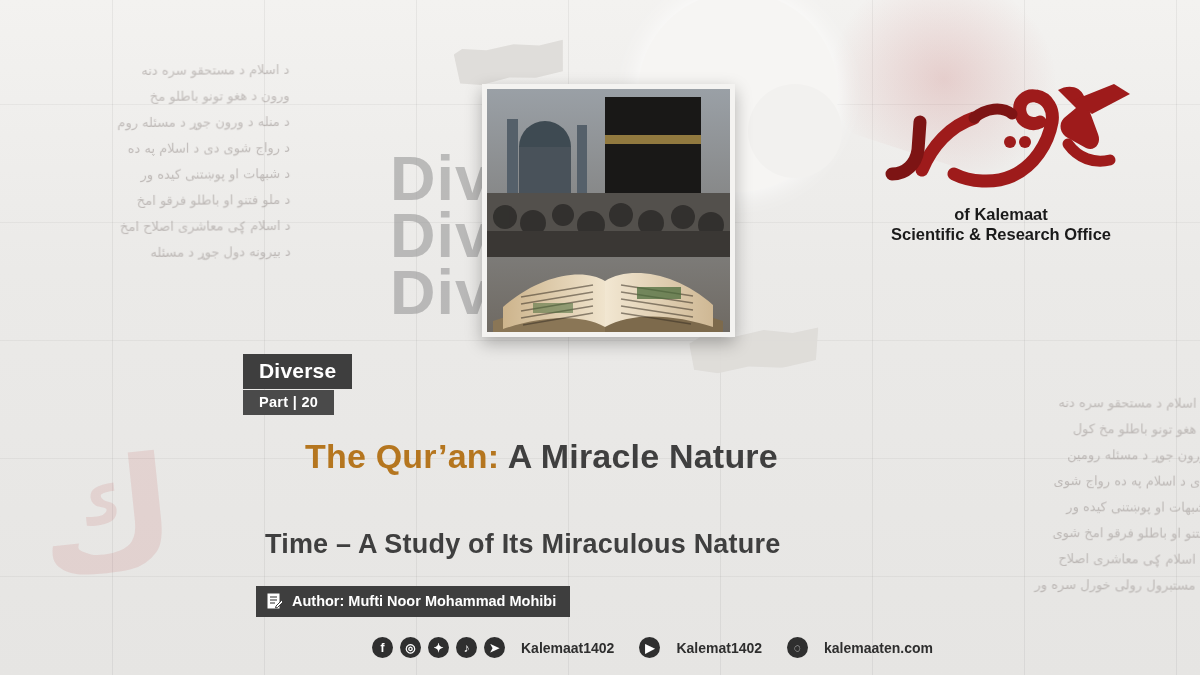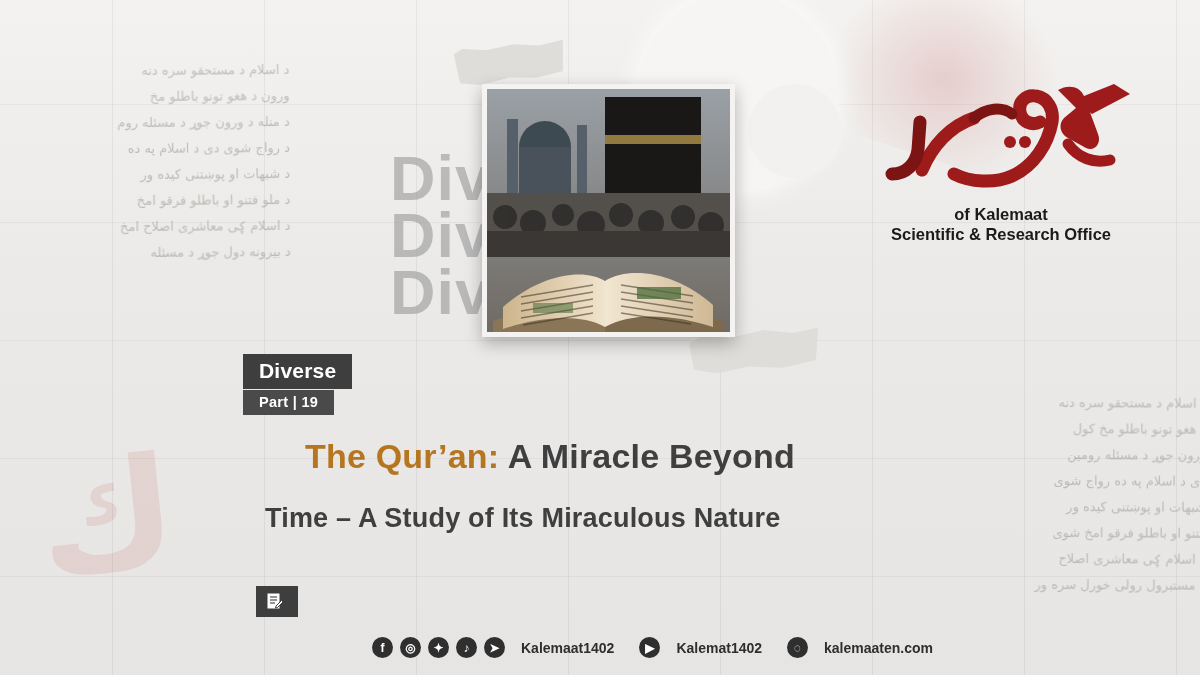--- a/index.html
+++ b/index.html
@@ -120,21 +120,21 @@
   }
   
   .title1{
     position:absolute;left:265px;top:437px;
     font-size:34px;font-weight:bold;color:#3f3f3f;
     letter-spacing:.2px;
     white-space:nowrap;
   }
   .title1 .hl{color:#b5761f;margin-left:40px;}
   .title2{
-    position:absolute;left:265px;top:503px;
+    position:absolute;left:265px;top:529px;
     font-size:27px;font-weight:bold;color:#3f3f3f;
     letter-spacing:.2px;white-space:nowrap;
   }
   
   .author{
     position:absolute;left:256px;top:586px;
     background:#3e3e3e;color:#fff;
     display:flex;align-items:center;gap:8px;
     padding:6px 14px 7px 10px;
     font-size:14.5px;font-weight:bold;
@@ -272,39 +272,40 @@
         </g>
       </svg>
     </div>
     <div class="logo-sub">
       <div>of Kalemaat</div>
       <div>Scientific &amp; Research Office</div>
     </div>
   </div>
 
   <div class="chip-diverse">Diverse</div>
-  <div class="chip-part">Part | 19</div>
+  <div class="chip-part">Part | 20</div>
 
   <div class="title1">
-    <span class="hl">The Qur’an:</span><span> A Miracle Beyond</span>
+    <span class="hl">The Qur’an:</span><span> A Miracle Nature</span>
   </div>
   <div class="title2">Time – A Study of Its Miraculous Nature</div>
 
   <div class="author">
     <span class="pen">
       <svg width="18" height="18" viewBox="0 0 18 18">
         <rect x="1.5" y="1.5" width="12" height="15" fill="#fff"></rect>
         <g stroke="#3e3e3e" stroke-width="1.1">
           <path d="M4 5 H11"></path>
             <path d="M4 8 H11"></path>
             <path d="M4 11 H9"></path>
         </g>
         <path d="M10 14 L15.5 8.5 L17 10 L11.5 15.5 L9.6 16 Z" fill="#fff" stroke="#3e3e3e" stroke-width="1"></path>
       </svg>
     </span>
+    <span>Author: Mufti Noor Mohammad Mohibi</span>
   </div>
 
   <div class="social">
     <div class="sgroup">
       <span class="sico">f</span>
       <span class="sico">◎</span>
       <span class="sico">✦</span>
       <span class="sico">♪</span>
       <span class="sico">➤</span>
       <span class="handle">Kalemaat1402</span>

